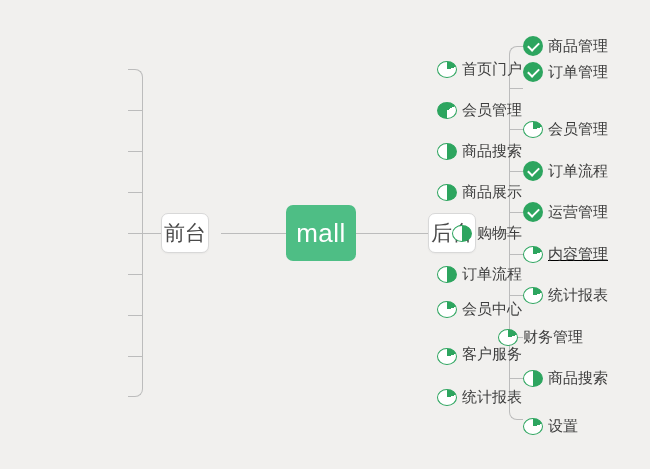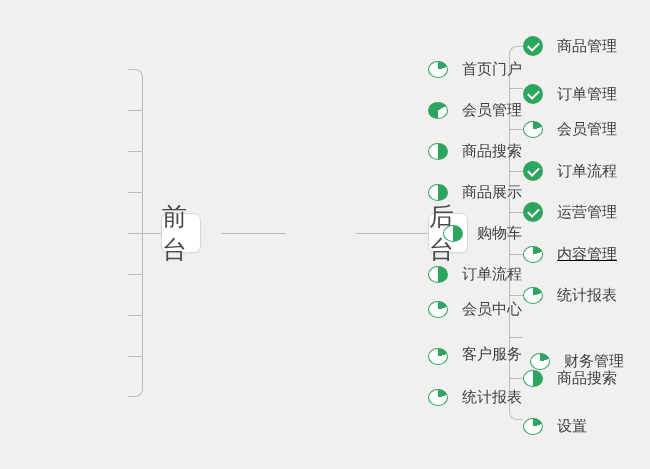--- a/index.html
+++ b/index.html
@@ -20,28 +20,28 @@
   .elbow{position:absolute;background:transparent;}
   .elbow.tr{border-top:1px solid var(--line);border-right:1px solid var(--line);border-top-right-radius:8px;}
   .elbow.br{border-bottom:1px solid var(--line);border-right:1px solid var(--line);border-bottom-right-radius:8px;}
   .elbow.tl{border-top:1px solid var(--line);border-left:1px solid var(--line);border-top-left-radius:8px;}
   .elbow.bl{border-bottom:1px solid var(--line);border-left:1px solid var(--line);border-bottom-left-radius:8px;}
 
   
   .root-node{position:absolute;left:286px;top:205px;width:70px;height:56px;
     background:var(--green-node);border-radius:7px;display:flex;align-items:center;justify-content:center;
     color:#fff;font-size:26px;letter-spacing:.5px;}
-  .branch-node{position:absolute;width:40px;height:40px;background:#fff;border:1px solid var(--box-border);
-    border-radius:7px;display:flex;align-items:center;justify-content:center;color:#4a4a4a;font-size:25px;
+  .branch-node{position:absolute;width:48px;height:40px;background:#fff;border:1px solid var(--box-border);
+    border-radius:7px;display:flex;align-items:center;justify-content:center;color:#4a4a4a;font-size:21px;
     box-shadow:0 1px 2px rgba(0,0,0,.04);}
   #frontend-node{left:161px;top:213px;}
   #backend-node{left:428px;top:213px;}
 
   
-  .topic-row{position:absolute;height:20px;display:flex;align-items:center;gap:14px;cursor:default;}
+  .topic-row{position:absolute;height:20px;display:flex;align-items:center;gap:5px;cursor:default;}
   .topic-label{font-size:15px;color:var(--text);white-space:nowrap;line-height:20px;}
   .icon{width:20px;height:20px;position:relative;display:flex;align-items:center;justify-content:center;flex:0 0 20px;}
 
   .icon-check{background:var(--green-icon);border-radius:50%;}
   .icon-check::after{content:"";position:absolute;left:5px;top:5.5px;width:9px;height:5px;
     border-left:2.2px solid #fff;border-bottom:2.2px solid #fff;transform:rotate(-45deg);}
 
   .pie{width:17px;height:17px;border:1.6px solid var(--green-icon);border-radius:50%;}
   .icon-pie-quarter{background:conic-gradient(var(--green-icon) 0deg 75deg,#fff 75deg 360deg);}
   .icon-pie-half{background:conic-gradient(var(--green-icon) 0deg 180deg,#fff 180deg 360deg);}
@@ -72,20 +72,23 @@
   <div class="elbow bl" style="left:509px;top:405px;width:14px;height:15px;"></div>
   <div class="hline" style="left:509px;top:88px;width:14px;"></div>
   <div class="hline" style="left:509px;top:129px;width:14px;"></div>
   <div class="hline" style="left:509px;top:171px;width:14px;"></div>
   <div class="hline" style="left:509px;top:212px;width:14px;"></div>
   <div class="hline" style="left:509px;top:254px;width:14px;"></div>
   <div class="hline" style="left:509px;top:295px;width:14px;"></div>
   <div class="hline" style="left:509px;top:337px;width:14px;"></div>
   <div class="hline" style="left:509px;top:378px;width:14px;"></div>
 
+  <div class="root-node" id="root-node">
+    <span>mall</span>
+  </div>
 
   <div class="branch-node" id="frontend-node">
     <span>前台</span>
   </div>
 
   <div class="branch-node" id="backend-node">
     <span>后台</span>
   </div>
 
   <div id="left-items">
@@ -124,21 +127,21 @@
       <div class="topic-row" style="top: 387px; right: 128px;">
     <span class="icon pie icon-pie-quarter"></span>
     <span class="topic-label row-label">统计报表</span>
   </div>
     </div>
   <div id="right-items">
       <div class="topic-row" style="top: 36px; left: 523px;">
     <span class="icon icon-check"></span>
     <span class="topic-label row-label">商品管理</span>
   </div>
-      <div class="topic-row" style="top: 84px; left: 523px;">
+      <div class="topic-row" style="top: 62px; left: 523px;">
     <span class="icon icon-check"></span>
     <span class="topic-label row-label">订单管理</span>
   </div>
       <div class="topic-row" style="top: 119px; left: 523px;">
     <span class="icon pie icon-pie-quarter"></span>
     <span class="topic-label row-label">会员管理</span>
   </div>
       <div class="topic-row" style="top: 161px; left: 523px;">
     <span class="icon icon-check"></span>
     <span class="topic-label row-label">订单流程</span>
@@ -148,21 +151,21 @@
     <span class="topic-label row-label">运营管理</span>
   </div>
       <div class="topic-row" style="top: 244px; left: 523px; text-decoration: underline;">
     <span class="icon pie icon-pie-quarter"></span>
     <span class="topic-label row-label">内容管理</span>
   </div>
       <div class="topic-row" style="top: 285px; left: 523px;">
     <span class="icon pie icon-pie-quarter"></span>
     <span class="topic-label row-label">统计报表</span>
   </div>
-      <div class="topic-row" style="top: 327px; left: 530px; margin-top: 24px;">
+      <div class="topic-row" style="top: 327px; left: 498px;">
     <span class="icon pie icon-pie-quarter"></span>
     <span class="topic-label row-label">财务管理</span>
   </div>
       <div class="topic-row" style="top: 368px; left: 523px;">
     <span class="icon pie icon-pie-half"></span>
     <span class="topic-label row-label">商品搜索</span>
   </div>
       <div class="topic-row" style="top: 410px; left: 523px; margin-top: 6px;">
     <span class="icon pie icon-pie-quarter"></span>
     <span class="topic-label row-label">设置</span>

